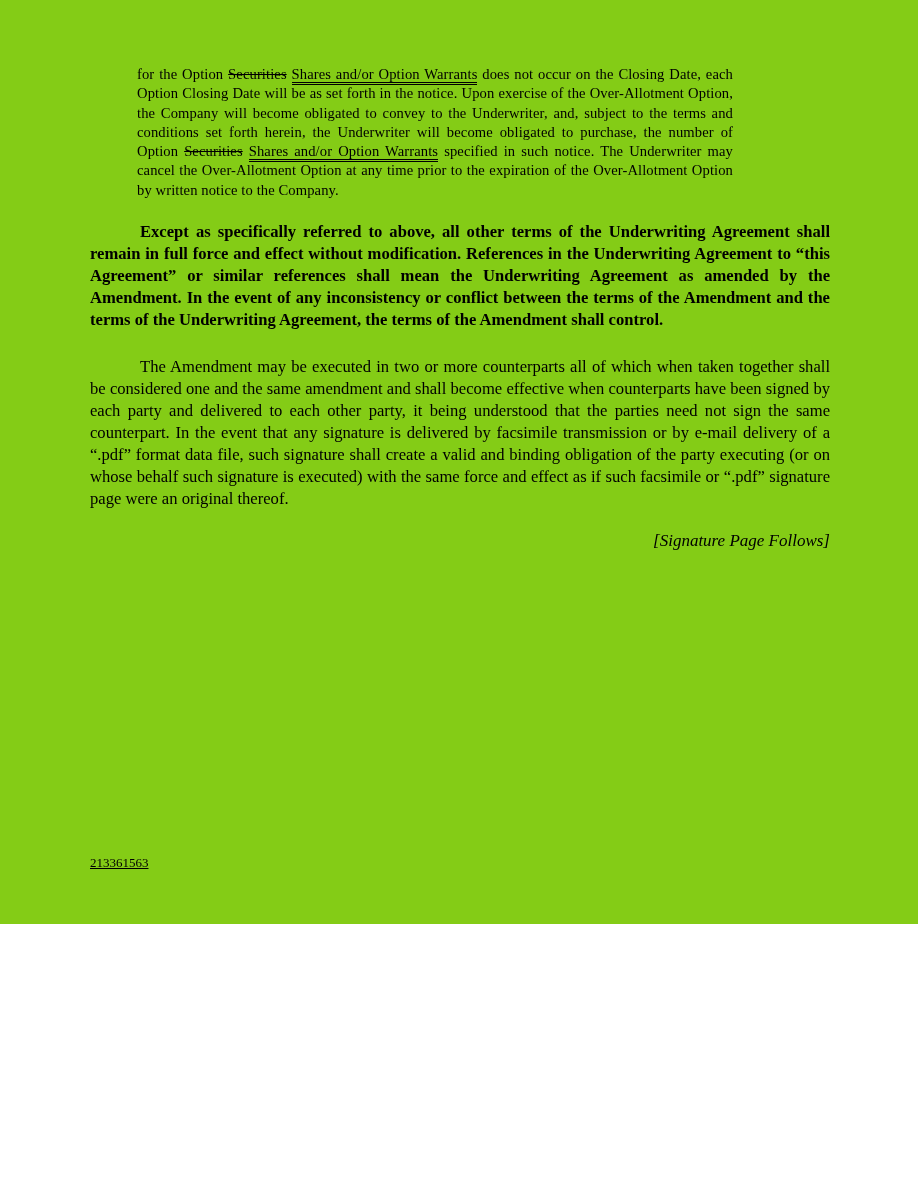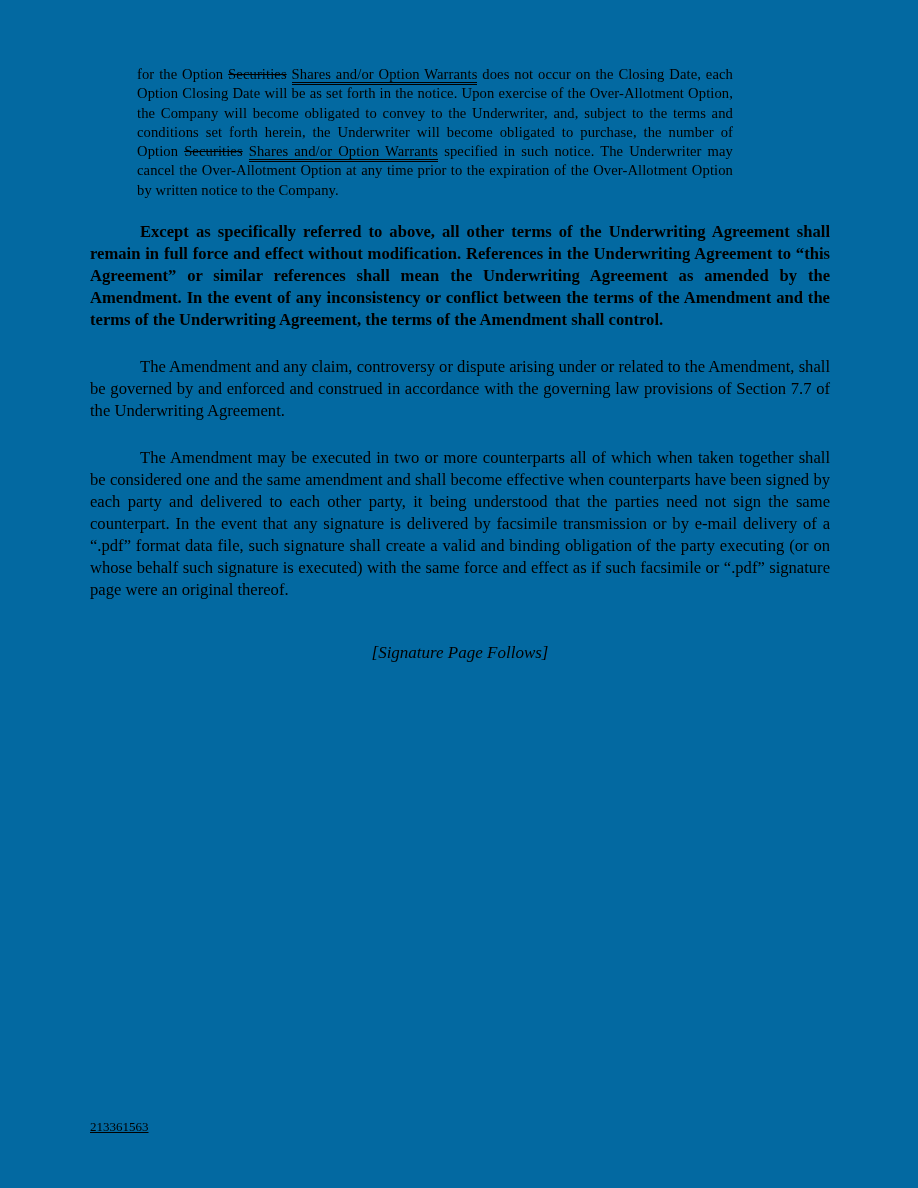--- a/index.html
+++ b/index.html
@@ -6,22 +6,22 @@
   html, body {
     width: 918px;
     height: 1188px;
     background: #ffffff;
     font-family: "Liberation Serif", "DejaVu Serif", serif;
     color: #000000;
   }
   .page {
     position: relative;
     width: 918px;
-    height: 1188px;
-    background: #0369a1;
+    height: 924px;
+    background: #84cc16;
     overflow: hidden;
   }
   .content {
     padding: 65px 88px 0 90px; 
     width: 918px;
   }
   
   .block-quote {
     margin-left: 47px;
     width: 596px;
@@ -44,24 +44,24 @@
     font-size: 16.6px;
     line-height: 22px;
     text-align: justify;
     text-indent: 50px;
   }
   .body-para.first-after-quote {
     margin-top: 21px;
     font-weight: bold;
   }
   .signature-note {
-    margin-top: 41px;
+    margin-top: 20px;
     font-size: 17px;
     font-style: italic;
-    text-align: center;
+    text-align: right;
     text-indent: 0;
   }
   .doc-footer {
     position: absolute;
     left: 90px;
     bottom: 54px;
     font-size: 13px;
     line-height: 14px;
     text-decoration: underline;
   }
@@ -69,21 +69,20 @@
 </head>
 <body>
 
 <div class="page">
   <div class="content">
 
     <p class="block-quote"><span class="seg-normal">for the Option </span><span class="seg-strike">Securities</span><span class="seg-normal"> </span><span class="seg-insert">Shares and/or Option Warrants</span><span class="seg-normal"> does not occur on the Closing Date, each Option Closing Date will be as set forth in the notice. Upon exercise of the Over-Allotment Option, the Company will become obligated to convey to the Underwriter, and, subject to the terms and conditions set forth herein, the Underwriter will become obligated to purchase, the number of Option </span><span class="seg-strike">Securities</span><span class="seg-normal"> </span><span class="seg-insert">Shares and/or Option Warrants</span><span class="seg-normal"> specified in such notice. The Underwriter may cancel the Over-Allotment Option at any time prior to the expiration of the Over-Allotment Option by written notice to the Company.</span></p>
 
     <p class="body-para first-after-quote">Except as specifically referred to above, all other terms of the Underwriting Agreement shall remain in full force and effect without modification. References in the Underwriting Agreement to “this Agreement” or similar references shall mean the Underwriting Agreement as amended by the Amendment. In the event of any inconsistency or conflict between the terms of the Amendment and the terms of the Underwriting Agreement, the terms of the Amendment shall control.</p>
 
-    <p class="body-para">The Amendment and any claim, controversy or dispute arising under or related to the Amendment, shall be governed by and enforced and construed in accordance with the governing law provisions of Section 7.7 of the Underwriting Agreement.</p>
 
     <p class="body-para">The Amendment may be executed in two or more counterparts all of which when taken together shall be considered one and the same amendment and shall become effective when counterparts have been signed by each party and delivered to each other party, it being understood that the parties need not sign the same counterpart. In the event that any signature is delivered by facsimile transmission or by e-mail delivery of a “.pdf” format data file, such signature shall create a valid and binding obligation of the party executing (or on whose behalf such signature is executed) with the same force and effect as if such facsimile or “.pdf” signature page were an original thereof.</p>
 
     <p class="body-para signature-note">[Signature Page Follows]</p>
 
   </div>
 
   <div class="doc-footer">213361563</div>
 </div>
 

